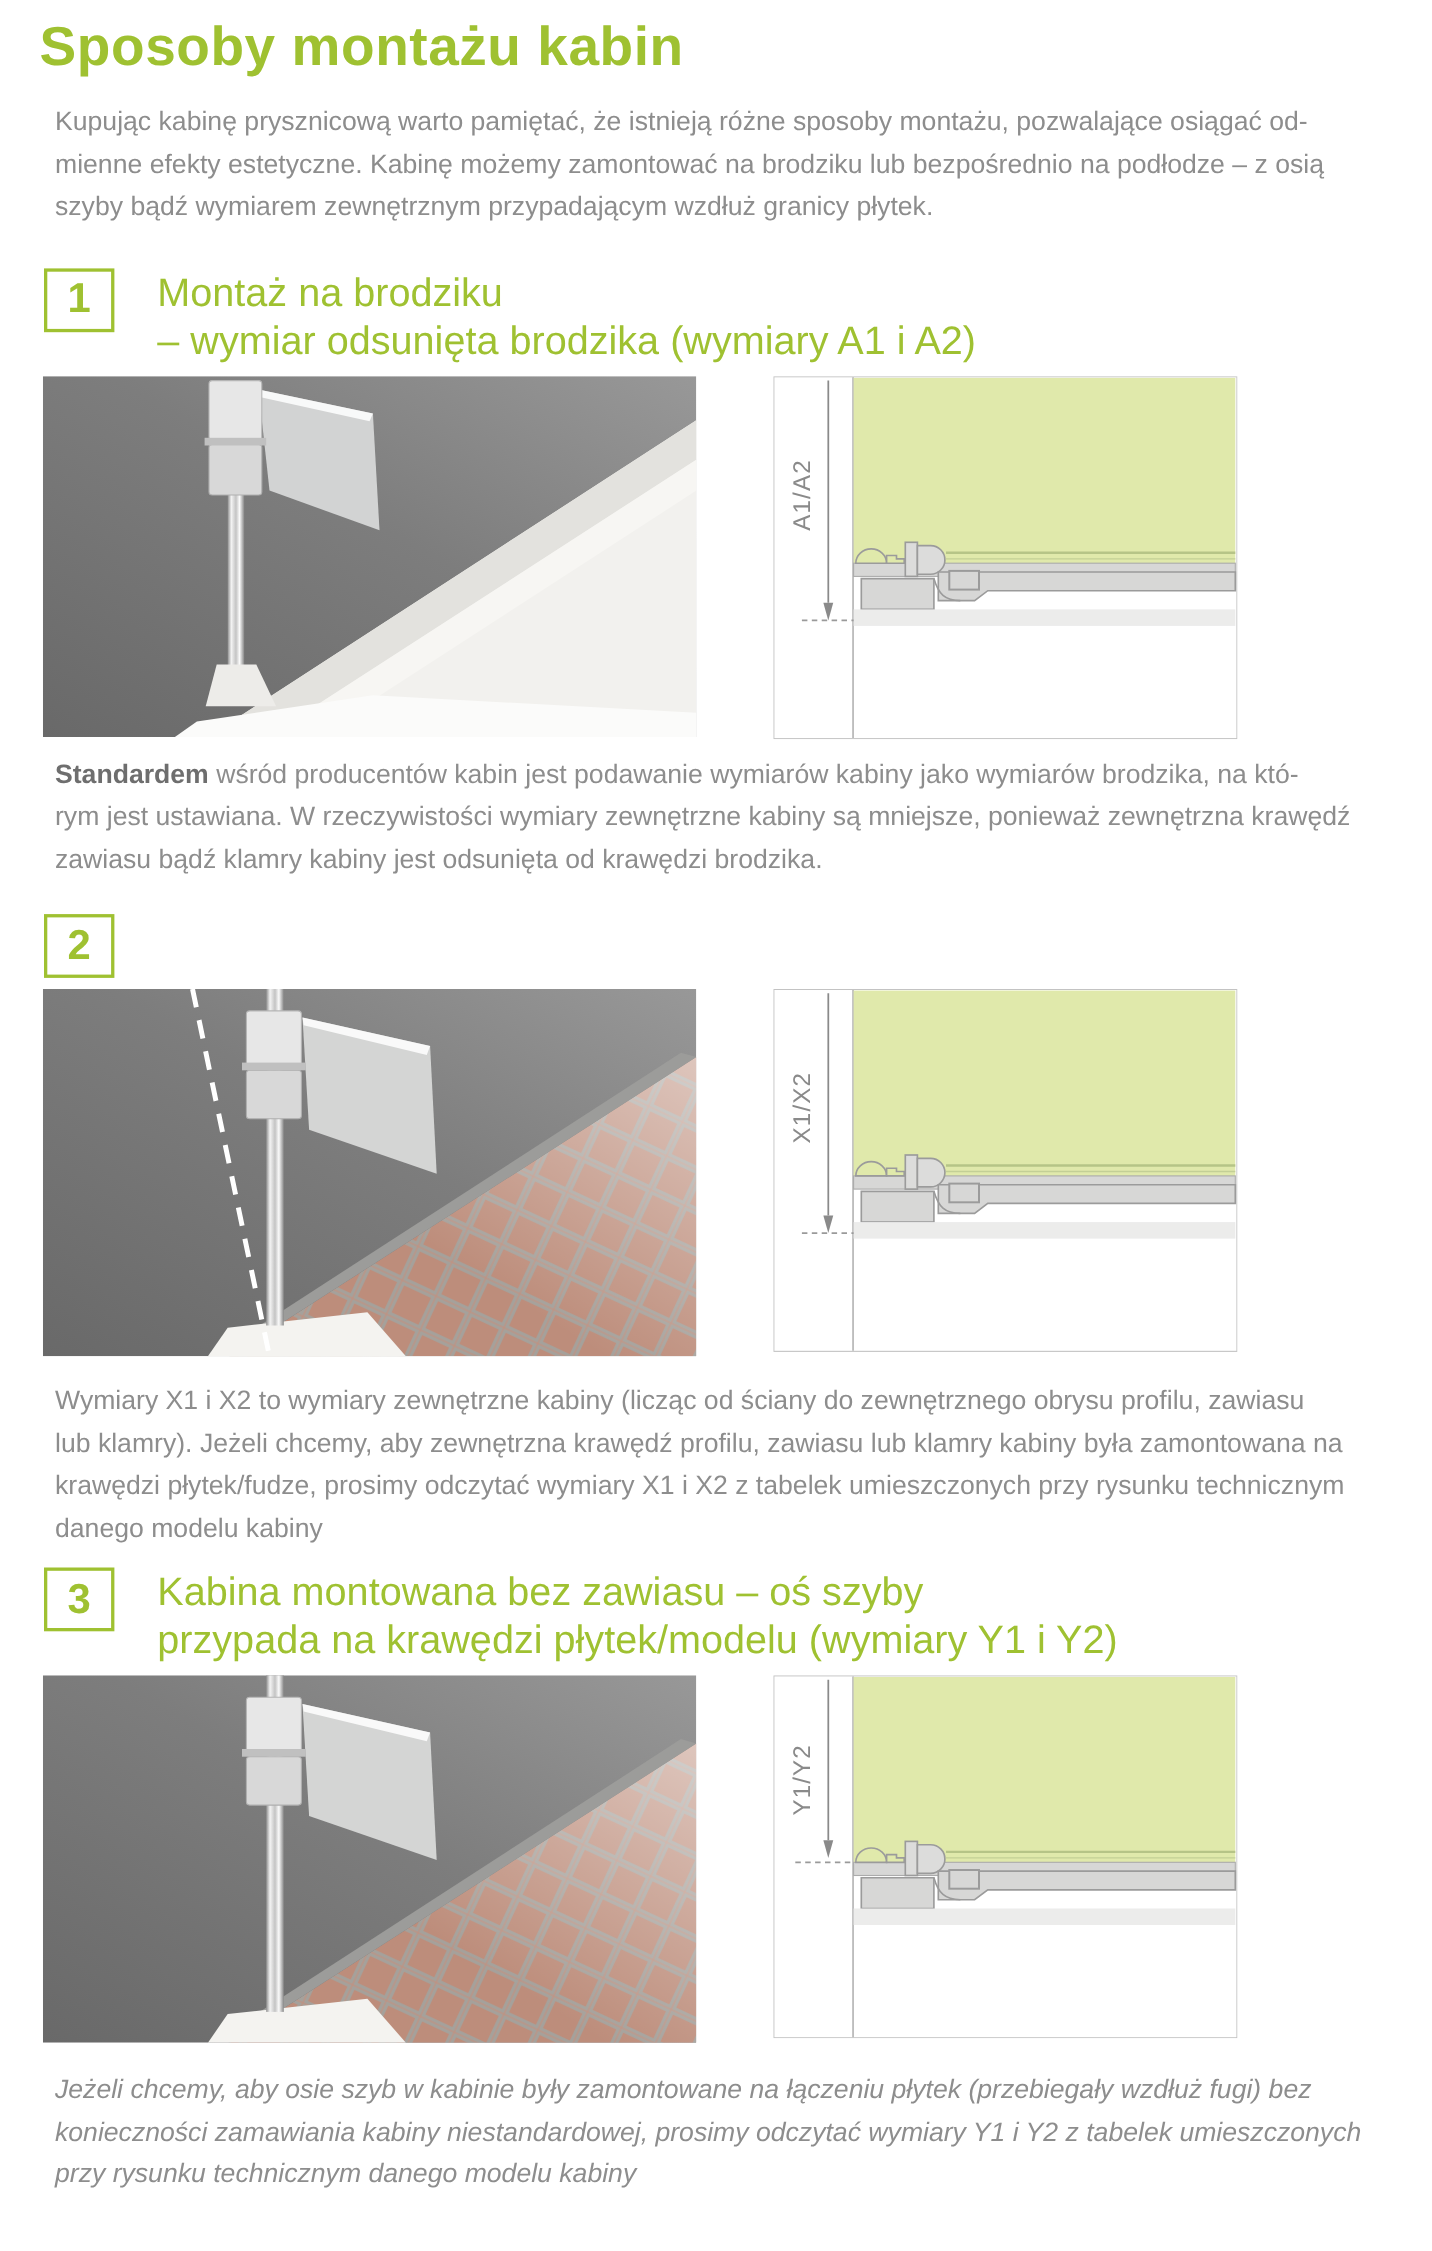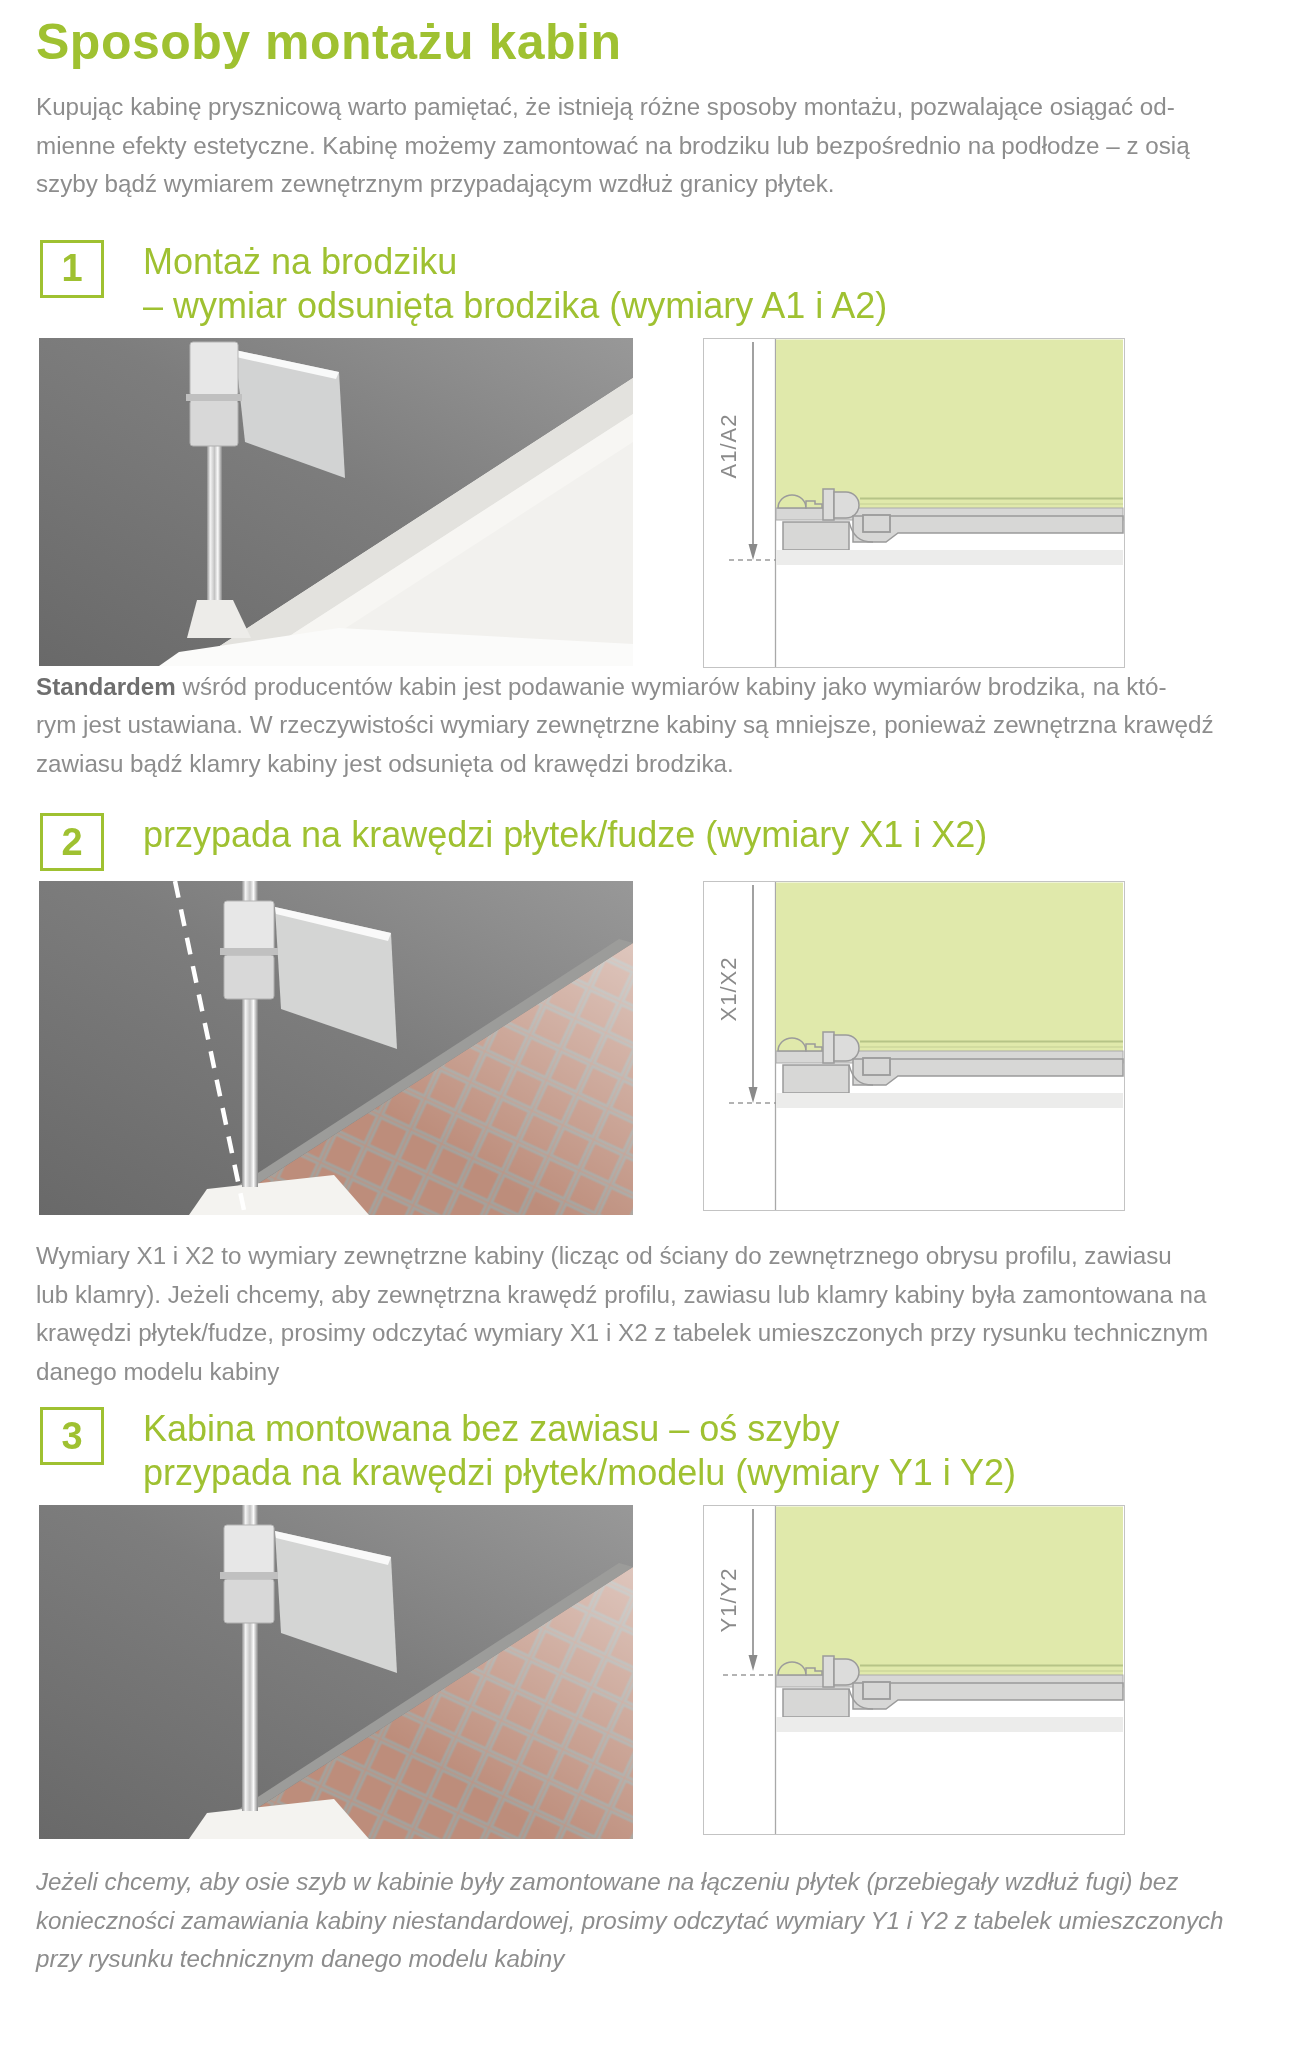--- a/index.html
+++ b/index.html
@@ -8,21 +8,21 @@
     font-family:"Liberation Sans", sans-serif;
     color:#8d8d8d;
   }
   .page{padding:6px 36px 0 36px;}
   h1.page-title{
     margin:0 0 10px 0;
     font-size:50px;line-height:72px;font-weight:700;
     color:#9fc131;letter-spacing:0.5px;
   }
   p.body-text{
-    margin:0;font-size:24.2px;line-height:38.5px;
+    margin:14px;font-size:24.2px;line-height:38.5px;
     white-space:pre-line;color:#8d8d8d;
   }
   p.body-text strong{color:#6e6e6e;font-weight:bold;}
   .section-header{display:flex;align-items:flex-start;margin-top:36px;}
   .section-header.s2{margin-top:30px;}
   .section-header.s3{margin-top:16px;}
   .num-box{
     width:58px;height:52px;border:3px solid #9fc131;
     display:flex;align-items:center;justify-content:center;
     margin-left:4px;flex:0 0 auto;background:#ffffff;
@@ -131,21 +131,20 @@
 
   <p class="body-text para"><strong>Standardem</strong><span> wśród producentów kabin jest podawanie wymiarów kabiny jako wymiarów brodzika, na któ-
 rym jest ustawiana. W rzeczywistości wymiary zewnętrzne kabiny są mniejsze, ponieważ zewnętrzna krawędź
 zawiasu bądź klamry kabiny jest odsunięta od krawędzi brodzika.</span></p>
 
   <div class="section-header s2">
     <div class="num-box">
       <span>2</span>
     </div>
     <div class="section-title">
-      <div>przypada na krawędzi płytek/fudze (wymiary X1 i X2)</div>
     </div>
   </div>
 
   <div class="figures">
 
     <svg class="photo" width="594" height="334" viewBox="0 0 594 334">
       <rect width="594" height="334" fill="url(#wallGrad)"></rect>
       <polygon points="170,334 594,62 594,334" fill="url(#tileGrid)"></polygon>
       <polygon points="170,334 594,62 594,334" fill="url(#floorLight)"></polygon>
       <polygon points="170,334 594,62 580,58 160,330" fill="#9c9c9a"></polygon>

